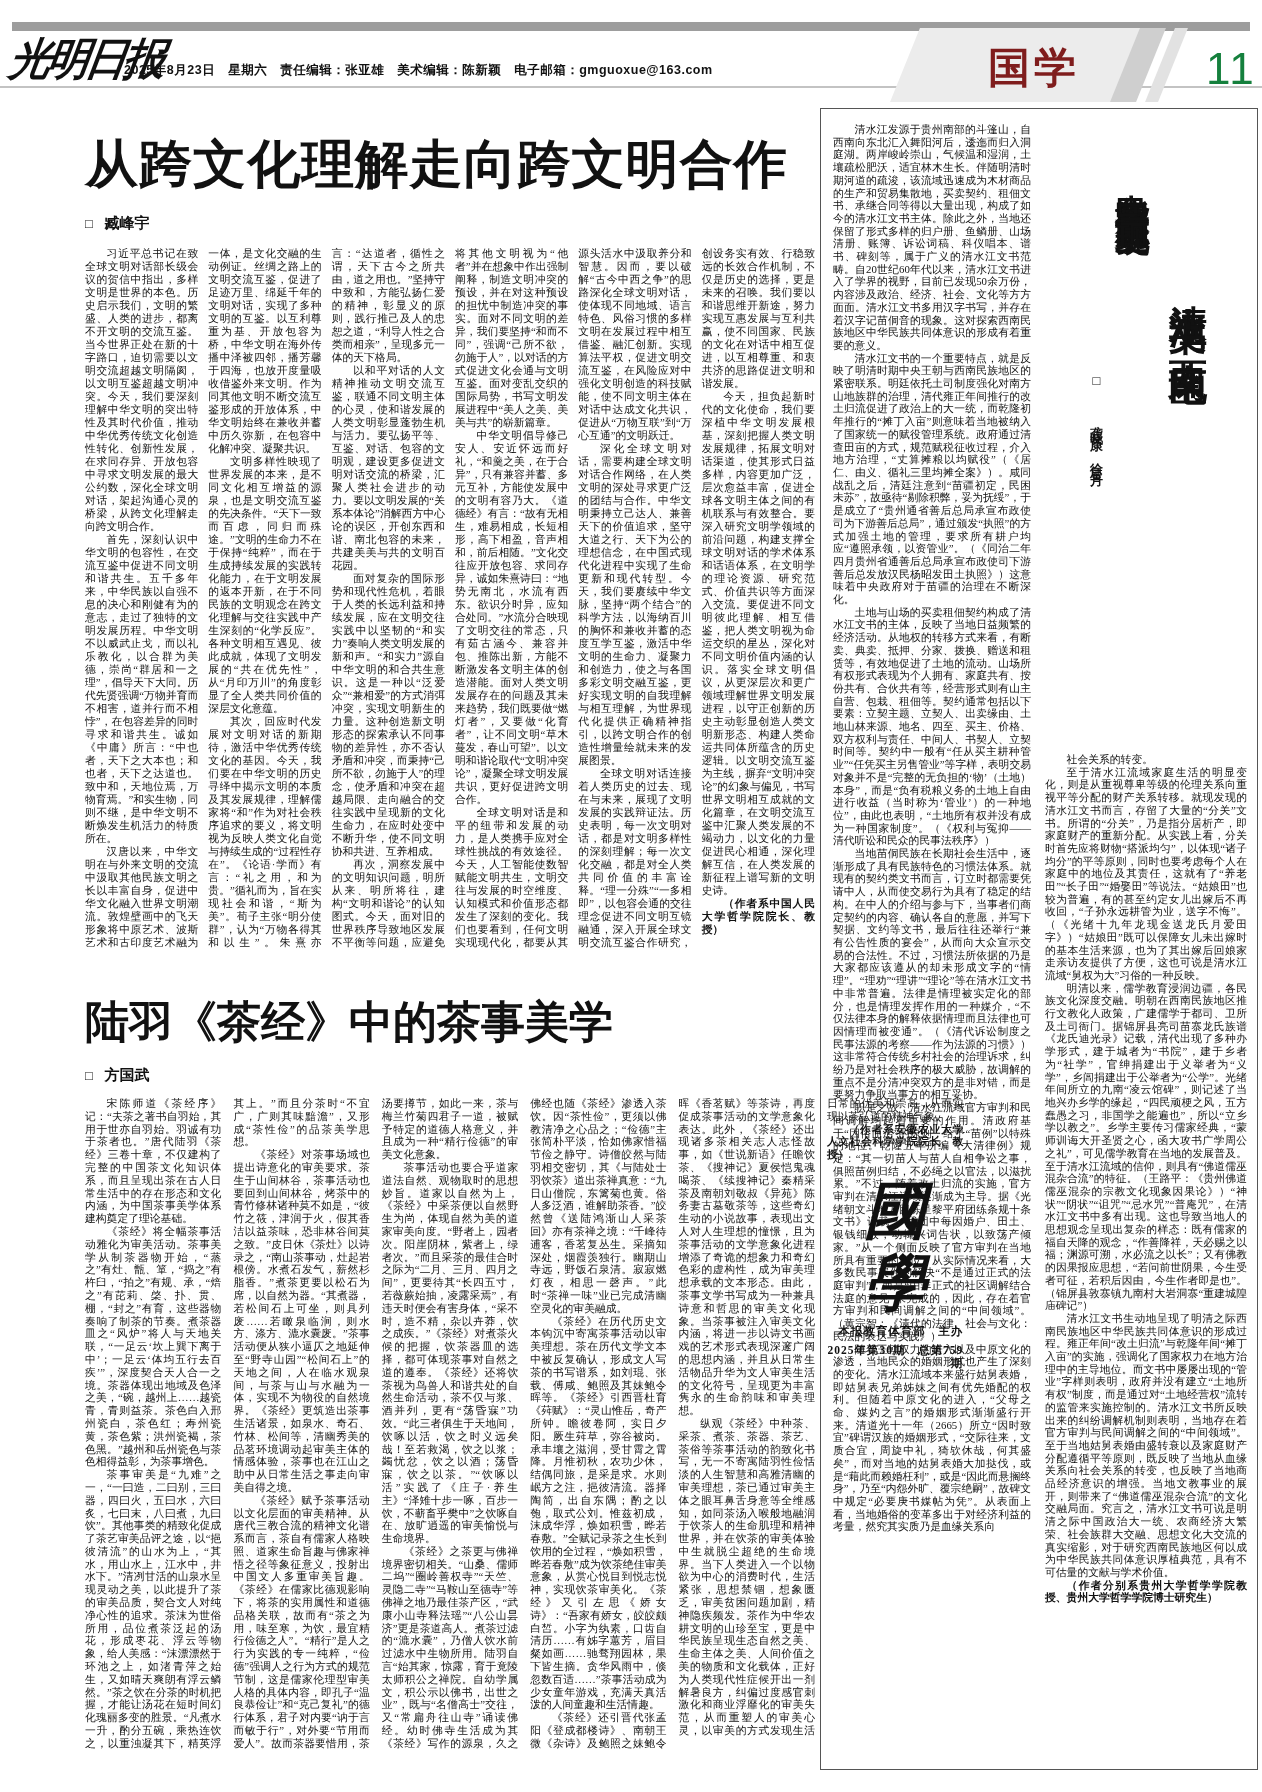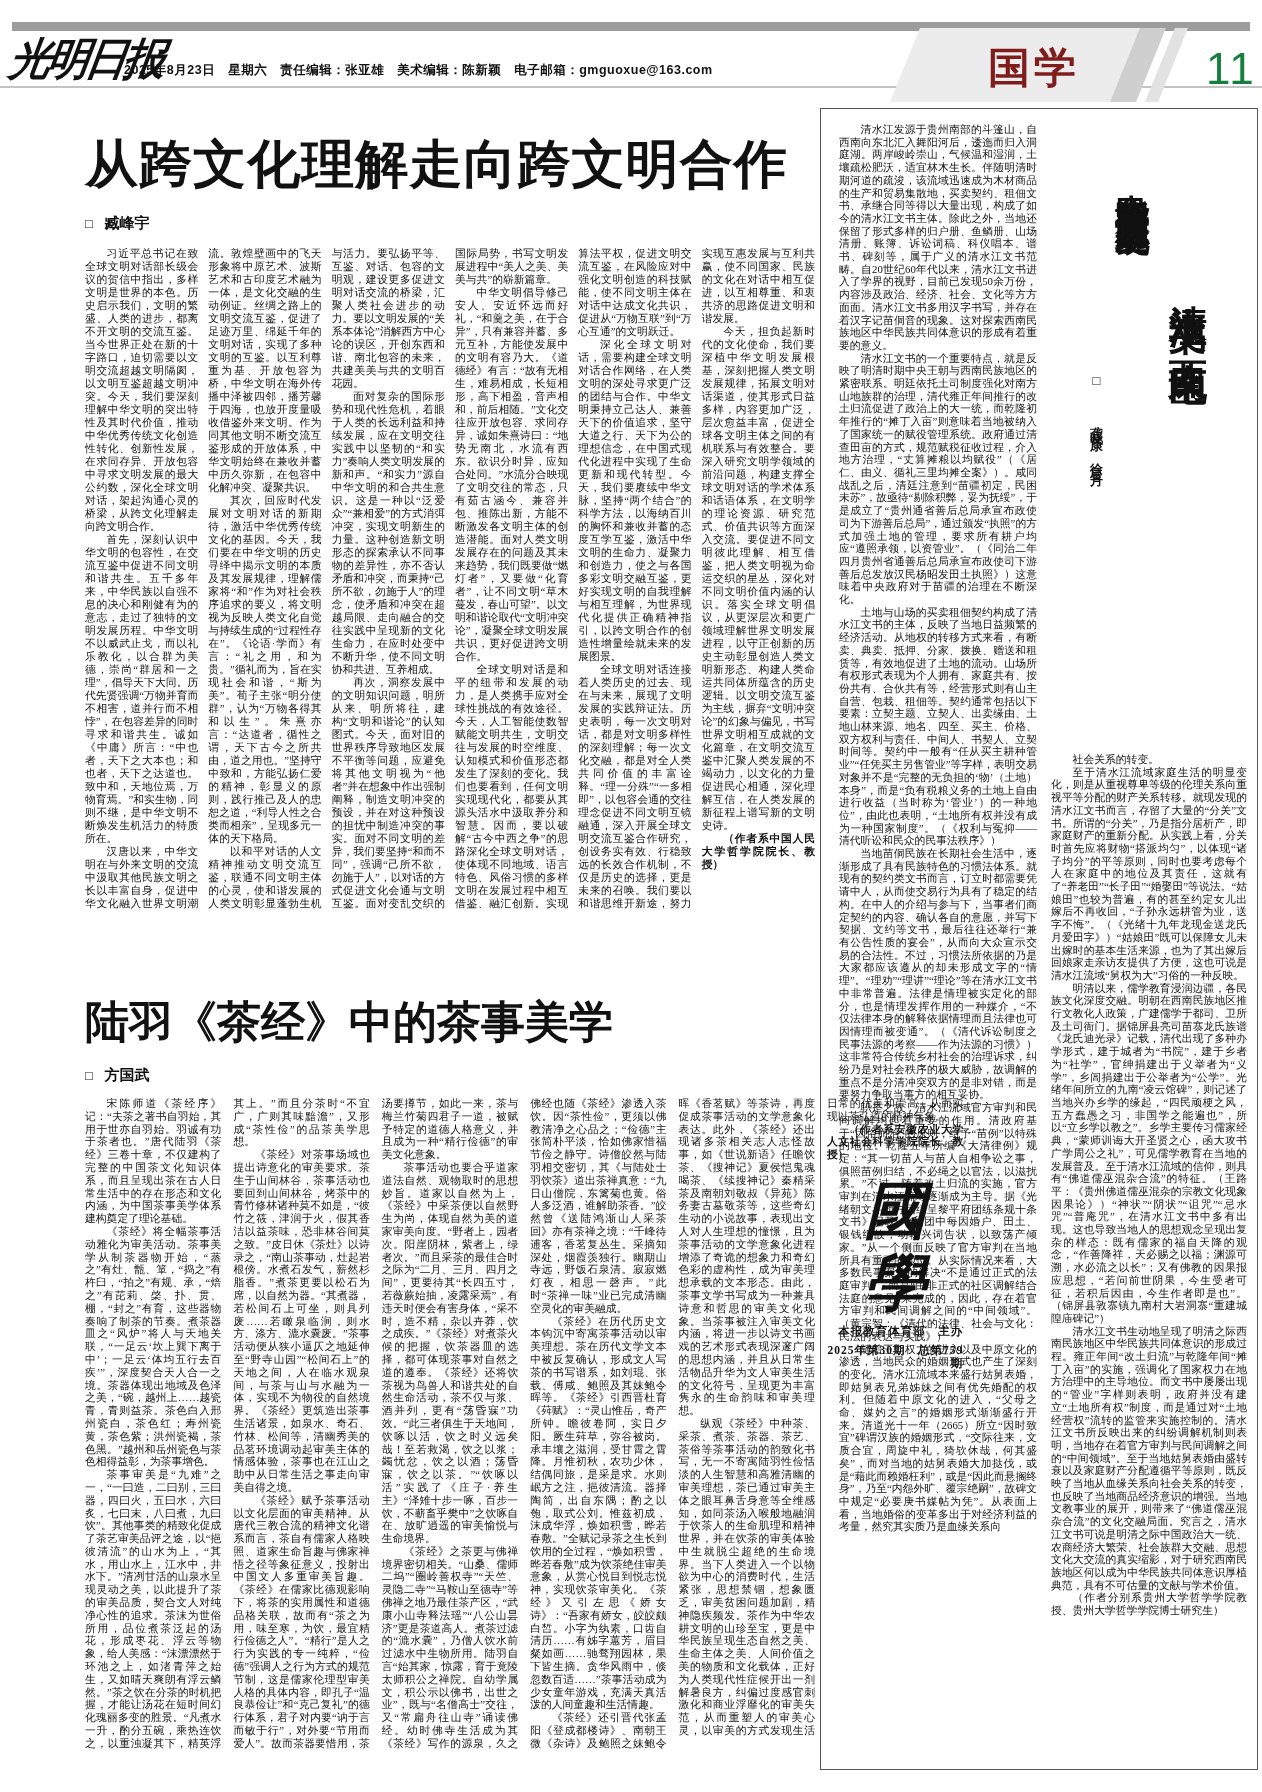--- a/index.html
+++ b/index.html
@@ -27,31 +27,31 @@
   .body-cols p.affil{font-weight:bold;}
   
   #tea-article{left:85px;top:993px;width:730px;}
   #tea-article .headline{font-size:44px;font-weight:900;letter-spacing:0px;white-space:nowrap;}
   #tea-body{margin-top:12px;height:664px;column-count:5;column-gap:12px;font-size:10.8px;line-height:12.8px;}
   
   #logo-block{break-inside:avoid;text-align:center;margin-top:14px;text-indent:0;}
   #logo-block .gchar{display:block;font-size:62px;font-weight:900;line-height:72px;font-style:italic;}
   #logo-block .gline{display:block;font-size:11.5px;font-weight:bold;margin-top:6px;letter-spacing:1px;text-indent:0;text-align:right;}
   
-  #right-article{left:820px;top:108px;width:438px;height:1662px;border:1px solid #555;box-sizing:border-box;padding:14px 10px 10px 18px;display:flex;gap:14px;}
+  #right-article{left:820px;top:108px;width:438px;height:1662px;border:1px solid #555;box-sizing:border-box;padding:14px 10px 10px 12px;display:flex;gap:14px;}
   #right-colA{width:198px;font-size:10.8px;line-height:12.7px;text-align:justify;}
   #right-colA p,#right-colB-text p{margin:0;text-indent:2em;}
   #right-colB{flex:1;position:relative;}
   #vhead{position:relative;height:630px;}
   .vtext{position:absolute;writing-mode:vertical-rl;text-orientation:upright;}
   #vtitle-main{right:34px;top:152px;font-size:38px;font-weight:900;letter-spacing:3px;}
   #vtitle-sub{right:92px;top:44px;font-size:34px;font-weight:900;letter-spacing:2px;}
   #vbyline{right:142px;top:250px;font-size:13px;font-weight:bold;letter-spacing:6px;}
   #right-colB-text{font-size:10.8px;line-height:12.7px;text-align:justify;}
-  #right-colB-text p.affil{font-weight:normal;}
+  #right-colB-text p.affil{font-weight:bold;}
 </style>
 </head>
 <body>
 
 <div class="abs" id="topbar"></div>
 <div class="abs" id="masthead">光明日报</div>
 <div class="abs" id="dateline">2025年8月23日　星期六　责任编辑：张亚雄　美术编辑：陈新颖　电子邮箱：gmguoxue@163.com</div>
 <div class="abs" id="header-rule"></div>
 <div class="abs banner-shape" id="banner-main"></div>
 <div class="abs banner-shape" id="banner-stripe1"></div>
@@ -62,20 +62,21 @@
 <div class="abs" id="main-article">
   <div class="headline">从跨文化理解走向跨文明合作</div>
   <div class="byline">
     <span class="box">□</span>
     <span>臧峰宇</span>
   </div>
   <div class="body-cols" id="main-body">
       <p>习近平总书记在致全球文明对话部长级会议的贺信中指出，多样文明是世界的本色。历史启示我们，文明的繁盛、人类的进步，都离不开文明的交流互鉴。当今世界正处在新的十字路口，迫切需要以文明交流超越文明隔阂，以文明互鉴超越文明冲突。今天，我们要深刻理解中华文明的突出特性及其时代价值，推动中华优秀传统文化创造性转化、创新性发展，在求同存异、开放包容中寻求文明发展的最大公约数，深化全球文明对话，架起沟通心灵的桥梁，从跨文化理解走向跨文明合作。</p>
       <p>首先，深刻认识中华文明的包容性，在交流互鉴中促进不同文明和谐共生。五千多年来，中华民族以自强不息的决心和刚健有为的意志，走过了独特的文明发展历程。中华文明不以威武止戈，而以礼乐教化，以合群为美德，崇尚“群居和一之理”，倡导天下大同。历代先贤强调“万物并育而不相害，道并行而不相悖”，在包容差异的同时寻求和谐共生。诚如《中庸》所言：“中也者，天下之大本也；和也者，天下之达道也。致中和，天地位焉，万物育焉。”和实生物，同则不继，是中华文明不断焕发生机活力的特质所在。</p>
       <p>汉唐以来，中华文明在与外来文明的交流中汲取其他民族文明之长以丰富自身，促进中华文化融入世界文明潮流。敦煌壁画中的飞天形象将中原艺术、波斯艺术和古印度艺术融为一体，是文化交融的生动例证。丝绸之路上的文明交流互鉴，促进了足迹万里、绵延千年的文明对话，实现了多种文明的互鉴。以互利尊重为基、开放包容为桥，中华文明在海外传播中泽被四邻，播芳馨于四海，也放开度量吸收借鉴外来文明。作为同其他文明不断交流互鉴形成的开放体系，中华文明始终在兼收并蓄中历久弥新，在包容中化解冲突、凝聚共识。</p>
+      <p>文明多样性映现了世界发展的本来，是不同文化相互增益的源泉，也是文明交流互鉴的先决条件。“天下一致而百虑，同归而殊途。”文明的生命力不在于保持“纯粹”，而在于生成持续发展的实践转化能力，在于文明发展的返本开新，在于不同民族的文明观念在跨文化理解与交往实践中产生深刻的“化学反应”。各种文明相互遇见、彼此成就，体现了文明发展的“共在优先性”，从“月印万川”的角度彰显了全人类共同价值的深层文化意蕴。</p>
       <p>其次，回应时代发展对文明对话的新期待，激活中华优秀传统文化的基因。今天，我们要在中华文明的历史寻绎中揭示文明的本质及其发展规律，理解儒家将“和”作为对社会秩序追求的要义，将文明视为反映人类文化自觉与持续生成的“过程性存在”。《论语·学而》有言：“礼之用，和为贵。”循礼而为，旨在实现社会和谐，“斯为美”。荀子主张“明分使群”，认为“万物各得其和以生”。朱熹亦言：“达道者，循性之谓，天下古今之所共由，道之用也。”坚持守中致和，方能弘扬仁爱的精神，彰显义的原则，践行推己及人的忠恕之道，“利导人性之合类而相亲”，呈现多元一体的天下格局。</p>
       <p>以和平对话的人文精神推动文明交流互鉴，联通不同文明主体的心灵，使和谐发展的人类文明彰显蓬勃生机与活力。要弘扬平等、互鉴、对话、包容的文明观，建设更多促进文明对话交流的桥梁，汇聚人类社会进步的动力。要以文明发展的“关系本体论”消解西方中心论的误区，开创东西和谐、南北包容的未来，共建美美与共的文明百花园。</p>
       <p>面对复杂的国际形势和现代性危机，着眼于人类的长远利益和持续发展，应在文明交往实践中以坚韧的“和实力”奏响人类文明发展的新和声。“和实力”源自中华文明的和合共生意识。这是一种以“泛爱众”“兼相爱”的方式消弭冲突，实现文明新生的力量。这种创造新文明形态的探索承认不同事物的差异性，亦不否认矛盾和冲突，而秉持“己所不欲，勿施于人”的理念，使矛盾和冲突在超越局限、走向融合的交往实践中呈现新的文化生命力，在应时处变中不断升华，使不同文明协和共进、互养相成。</p>
       <p>再次，洞察发展中的文明知识问题，明所从来、明所将往，建构“文明和谐论”的认知图式。今天，面对旧的世界秩序导致地区发展不平衡等问题，应避免将其他文明视为“他者”并在想象中作出强制阐释，制造文明冲突的预设，并在对这种预设的担忧中制造冲突的事实。面对不同文明的差异，我们要坚持“和而不同”，强调“己所不欲，勿施于人”，以对话的方式促进文化会通与文明互鉴。面对变乱交织的国际局势，书写文明发展进程中“美人之美、美美与共”的崭新篇章。</p>
       <p>中华文明倡导修己安人、安近怀远而好礼，“和羹之美，在于合异”，只有兼容并蓄、多元互补，方能使发展中的文明有容乃大。《道德经》有言：“故有无相生，难易相成，长短相形，高下相盈，音声相和，前后相随。”文化交往应开放包容、求同存异，诚如朱熹诗曰：“地势无南北，水流有西东。欲识分时异，应知合处同。”水流分合映现了文明交往的常态，只有茹古涵今、兼容并包、推陈出新，方能不断激发各文明主体的创造潜能。面对人类文明发展存在的问题及其未来趋势，我们既要做“燃灯者”，又要做“化育者”，让不同文明“草木蔓发，春山可望”。以文明和谐论取代“文明冲突论”，凝聚全球文明发展共识，更好促进跨文明合作。</p>
       <p>全球文明对话是和平的纽带和发展的动力，是人类携手应对全球性挑战的有效途径。今天，人工智能使数智赋能文明共生，文明交往与发展的时空维度、认知模式和价值形态都发生了深刻的变化。我们也要看到，任何文明实现现代化，都要从其源头活水中汲取养分和智慧。因而，要以破解“古今中西之争”的思路深化全球文明对话，使体现不同地域、语言特色、风俗习惯的多样文明在发展过程中相互借鉴、融汇创新。实现算法平权，促进文明交流互鉴，在风险应对中强化文明创造的科技赋能，使不同文明主体在对话中达成文化共识，促进从“万物互联”到“万心互通”的文明跃迁。</p>
       <p>深化全球文明对话，需要构建全球文明对话合作网络，在人类文明的深处寻求更广泛的团结与合作。中华文明秉持立己达人、兼善天下的价值追求，坚守大道之行、天下为公的理想信念，在中国式现代化进程中实现了生命更新和现代转型。今天，我们要赓续中华文脉，坚持“两个结合”的科学方法，以海纳百川的胸怀和兼收并蓄的态度互学互鉴，激活中华文明的生命力、凝聚力和创造力，使之与各国多彩文明交融互鉴，更好实现文明的自我理解与相互理解，为世界现代化提供正确精神指引，以跨文明合作的创造性增量绘就未来的发展图景。</p>
       <p>全球文明对话连接着人类历史的过去、现在与未来，展现了文明发展的实践辩证法。历史表明，每一次文明对话，都是对文明多样性的深刻理解；每一次文化交融，都是对全人类共同价值的丰富诠释。“理一分殊”“一多相即”，以包容会通的交往理念促进不同文明互镜融通，深入开展全球文明交流互鉴合作研究，创设务实有效、行稳致远的长效合作机制，不仅是历史的选择，更是未来的召唤。我们要以和谐思维开新途，努力实现互惠发展与互利共赢，使不同国家、民族的文化在对话中相互促进，以互相尊重、和衷共济的思路促进文明和谐发展。</p>
       <p>今天，担负起新时代的文化使命，我们要深植中华文明发展根基，深刻把握人类文明发展规律，拓展文明对话渠道，使其形式日益多样，内容更加广泛，层次愈益丰富，促进全球各文明主体之间的有机联系与有效整合。要深入研究文明学领域的前沿问题，构建支撑全球文明对话的学术体系和话语体系，在文明学的理论资源、研究范式、价值共识等方面深入交流。要促进不同文明彼此理解、相互借鉴，把人类文明视为命运交织的星丛，深化对不同文明价值内涵的认识。落实全球文明倡议，从更深层次和更广领域理解世界文明发展进程，以守正创新的历史主动彰显创造人类文明新形态、构建人类命运共同体所蕴含的历史逻辑。以文明交流互鉴为主线，摒弃“文明冲突论”的幻象与偏见，书写世界文明相互成就的文化篇章，在文明交流互鉴中汇聚人类发展的不竭动力，以文化的力量促进民心相通，深化理解互信，在人类发展的新征程上谱写新的文明史诗。</p>
       <p class="affil">（作者系中国人民大学哲学院院长、教授）</p>

